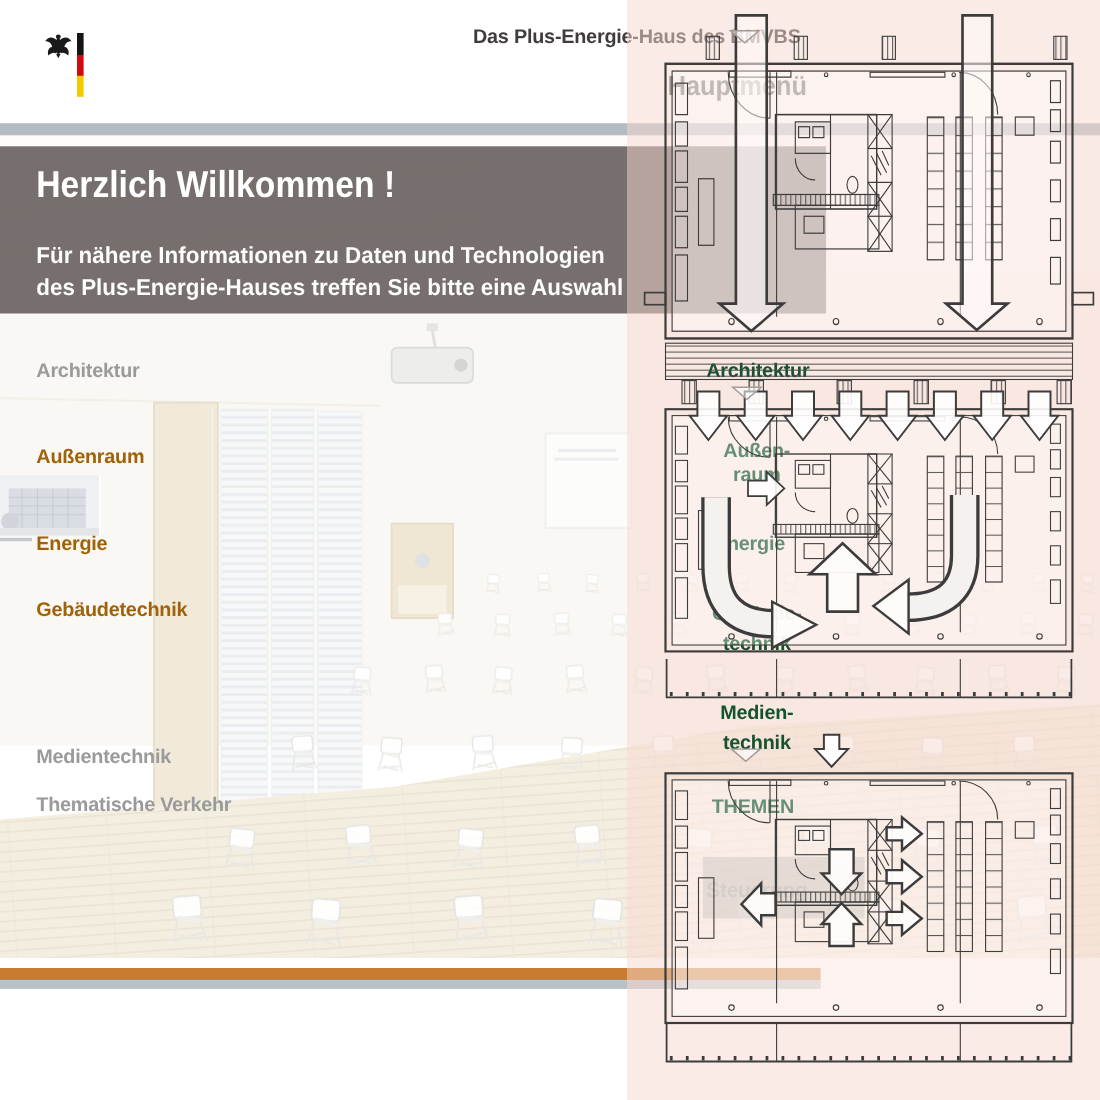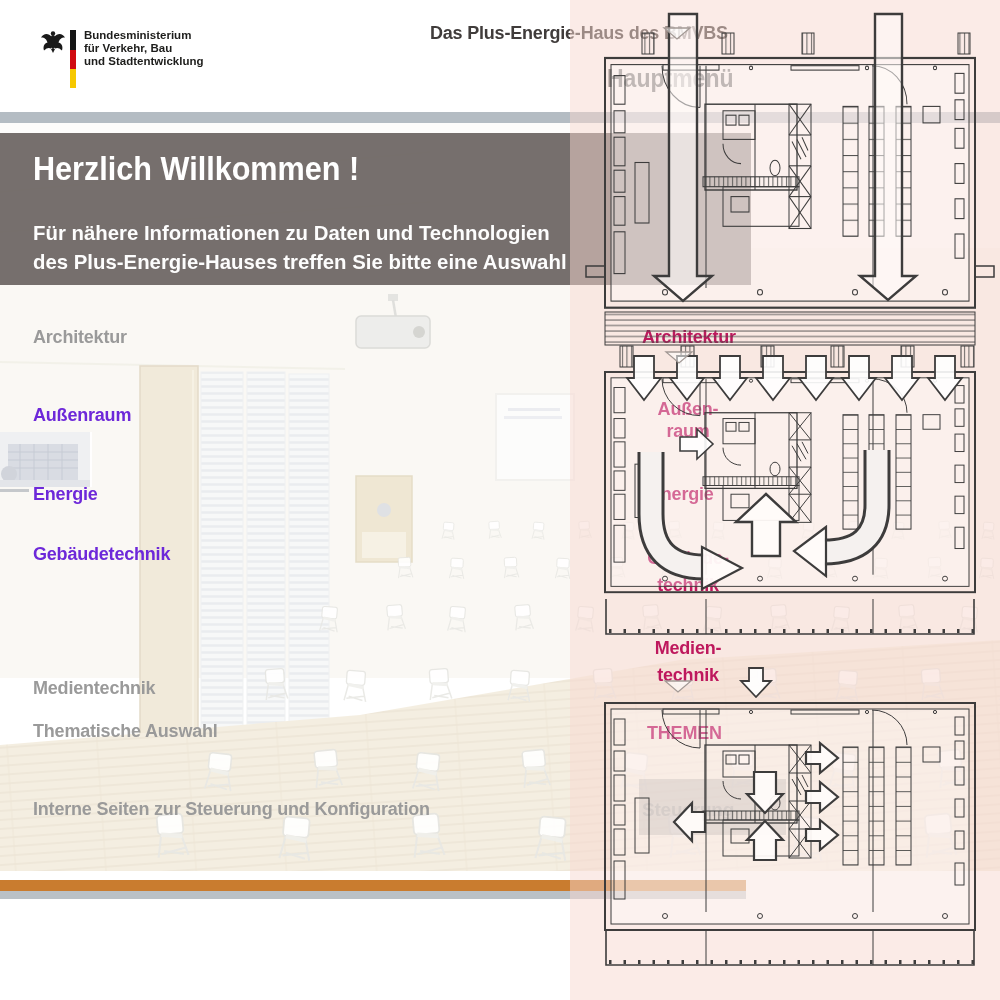--- a/index.html
+++ b/index.html
@@ -18,31 +18,31 @@
   #orange-bar{left:0;top:880px;width:746px;height:11px;background:#c97c2f;z-index:3;}
   #bottom-gray-bar{left:0;top:891px;width:746px;height:8px;background:#bac1c6;z-index:3;}
   
   #welcome-box{left:0;top:133px;width:751px;height:152px;background:rgba(106,99,97,0.92);z-index:3;}
   #welcome-heading{left:33px;top:149px;font-size:34px;font-weight:bold;color:#ffffff;
      transform:scaleX(0.9);transform-origin:left top;white-space:nowrap;z-index:3;}
   #welcome-intro{left:33px;top:218px;font-size:21px;font-weight:bold;color:#fdfdfd;
      line-height:29px;transform:scaleX(0.97);transform-origin:left top;white-space:nowrap;z-index:3;}
   
   .menu-item{left:33px;font-size:18px;font-weight:bold;letter-spacing:-0.2px;white-space:nowrap;z-index:3;cursor:pointer;}
-  .m-active{color:#6d28d9;}
+  .m-active{color:#a16207;}
   .m-idle{color:#9a9a9a;}
   
   #thumb{left:0;top:432px;width:90px;height:55px;background:#edeff2;opacity:0.85;
          border-right:2px solid #ffffff;z-index:2;}
   #thumb-line{left:0;top:489px;width:29px;height:3px;background:#aeb4b9;opacity:0.7;z-index:2;}
   
   #overlay-tint{left:570px;top:0;width:430px;height:1000px;background:rgba(247,216,208,0.5);z-index:4;}
   #overlay-heading{left:607px;top:64px;font-size:25px;font-weight:bold;color:#9f938f;
      transform:scaleX(0.92);transform-origin:left top;white-space:nowrap;z-index:5;}
-  .ov-item{font-size:18px;font-weight:bold;color:#be185d;letter-spacing:-0.2px;z-index:5;
+  .ov-item{font-size:18px;font-weight:bold;color:#14532d;letter-spacing:-0.2px;z-index:5;
            white-space:nowrap;cursor:pointer;}
   .ov-center{left:628px;width:120px;text-align:center;}
   #steuerung-box{left:639px;top:779px;width:147px;height:56px;background:rgba(158,146,143,0.35);z-index:5;}
   #ov-steuerung{left:642px;top:799px;font-size:19px;color:#c0b4ae;}
   
   #photo-svg{position:absolute;left:0;top:118px;z-index:1;}
   #drawings-svg{position:absolute;left:0;top:0;z-index:6;pointer-events:none;}
 </style>
 </head>
 <body>
@@ -175,44 +175,38 @@
       <path d="M12,9 C8,4.5 3.5,5.5 1,9.5 C5,9.5 6.5,11.5 7.5,14.5 C3.5,15.5 3,19.5 4,22.5 C7,19.5 9,19.5 11,20.5 Z"></path>
       <path d="M14,9 C18,4.5 22.5,5.5 25,9.5 C21,9.5 19.5,11.5 18.5,14.5 C22.5,15.5 23,19.5 22,22.5 C19,19.5 17,19.5 15,20.5 Z"></path>
       <path d="M11,21 L13,25 L15,21 Z"></path>
     </g>
   </svg>
   <div id="flag-stripe" class="abs">
     <div style="height:20px;background:#151515"></div>
     <div style="height:19px;background:#d00b10"></div>
     <div style="height:19px;background:#f6c800"></div>
   </div>
-  <div id="ministry-text" class="abs">
-    <div>Bundesministerium</div>
-    <div>für Verkehr, Bau</div>
-    <div>und Stadtentwicklung</div>
-  </div>
 
   <div id="page-title" class="abs">Das Plus-Energie-Haus des BMVBS</div>
 
   <div id="top-gray-bar" class="abs"></div>
 
   <div id="welcome-box" class="abs"></div>
   <div id="welcome-heading" class="abs">Herzlich Willkommen !</div>
   <div id="welcome-intro" class="abs">
     <div>Für nähere Informationen zu Daten und Technologien</div>
     <div>des Plus-Energie-Hauses treffen Sie bitte eine Auswahl</div>
   </div>
 
   <div class="abs menu-item m-idle" style="top:327px">Architektur</div>
   <div class="abs menu-item m-active" style="top:405px">Außenraum</div>
   <div class="abs menu-item m-active" style="top:484px">Energie</div>
   <div class="abs menu-item m-active" style="top:544px">Gebäudetechnik</div>
   <div class="abs menu-item m-idle" style="top:678px">Medientechnik</div>
-  <div class="abs menu-item m-idle" style="top:721px">Thematische Auswahl</div>
-  <div class="abs menu-item m-idle" style="top:799px">Interne Seiten zur Steuerung und Konfiguration</div>
+  <div class="abs menu-item m-idle" style="top:721px">Thematische Verkehr</div>
 
   <div id="thumb" class="abs">
     <svg width="90" height="55" viewBox="0 0 90 55">
       <rect x="8" y="12" width="70" height="36" fill="#d3d8e0"></rect>
       <g stroke="#bcc3ce" stroke-width="1">
         <line x1="8" y1="20" x2="78" y2="20"></line>
           <line x1="8" y1="28" x2="78" y2="28"></line>
         <line x1="8" y1="36" x2="78" y2="36"></line>
           <line x1="20" y1="12" x2="20" y2="48"></line>
         <line x1="34" y1="12" x2="34" y2="48"></line>

